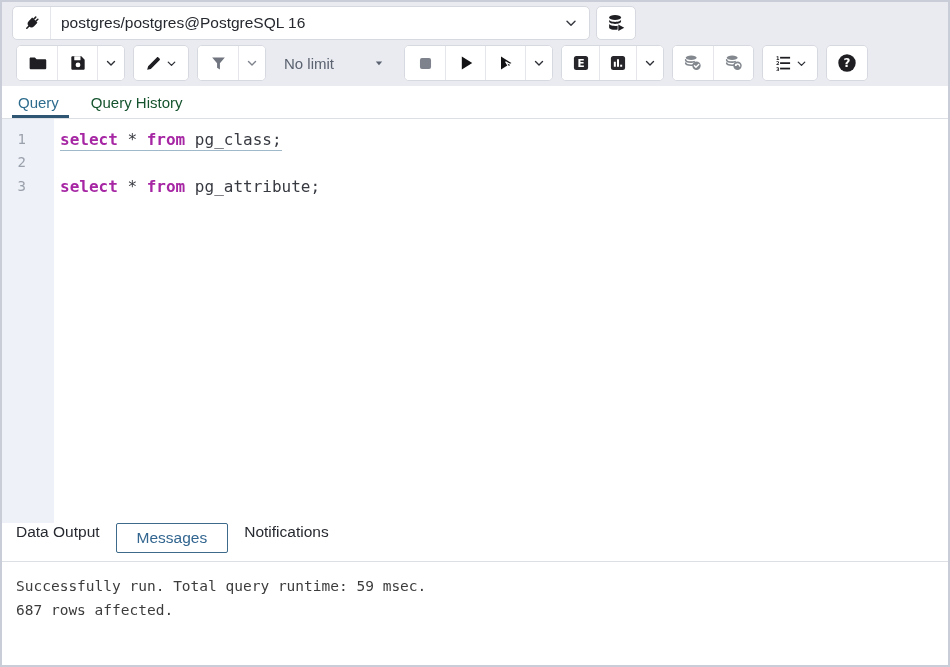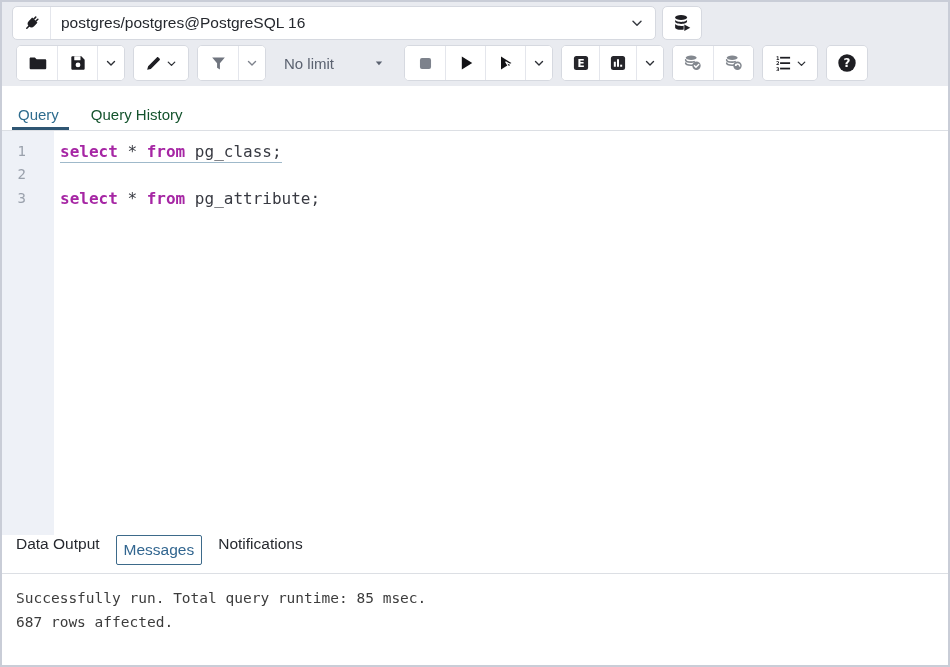--- a/index.html
+++ b/index.html
@@ -10,21 +10,21 @@
     border:2px solid #c9cdd7;
     display:flex; flex-direction:column;
     background:#fff; overflow:hidden;
   }
   
   .topbar {
     height:42px; flex:0 0 42px; background:#e9ebf0;
     display:flex; align-items:center; padding:0 10px; gap:6px;
   }
   .conn-combo {
-    height:34px; width:644px; background:#fff;
+    height:34px; width:578px; background:#fff;
     border:1px solid #d6d9e0; border-radius:5px;
     display:flex; align-items:stretch; overflow:hidden;
   }
   .conn-plug-seg {
     width:38px; display:flex; align-items:center; justify-content:center;
     border-right:1px solid #e4e6ec;
   }
   .conn-select {
     flex:1; display:flex; align-items:center; padding:0 10px;
     font-size:15.5px; color:#25282e; cursor:pointer;
@@ -53,21 +53,21 @@
   .tb-btn.wide { width:54px; gap:2px; }
   .limit-select {
     height:36px; width:122px; display:flex; align-items:center;
     padding:0 10px; color:#5b6270; font-size:15px; cursor:pointer;
   }
   .limit-select .limit-text { flex:1; }
   
   .tabrow {
     height:33px; flex:0 0 33px; background:#fff;
     border-bottom:1px solid #dcdfe4;
-    display:flex; align-items:stretch; padding-left:14px; gap:28px;margin-top:12px;
+    display:flex; align-items:stretch; padding-left:14px; gap:28px;
   }
   .qtab {
     display:flex; align-items:center; font-size:15px; color:#14532d;
     cursor:pointer; position:relative; padding:0 2px;
   }
   .qtab.active { color:#2e6c8e; }
   .qtab.active::after {
     content:""; position:absolute; left:-4px; right:-8px; bottom:0;
     height:3px; background:#2f5673;
   }
@@ -91,21 +91,21 @@
   .stmt.underline { border-bottom:1.5px solid #9fb9ca; padding-bottom:1px; }
   
   .bottom-tabs {
     height:39px; flex:0 0 39px; background:#fff;
     border-bottom:1px solid #dcdfe4;
     display:flex; align-items:flex-start; padding-left:14px; gap:16px;
   }
   .btab { font-size:15.5px; color:#26292f; cursor:pointer; }
   .btab.active {
     color:#326690; border:1.5px solid #3d6a8a; border-radius:2px;
-    padding:5px 7px;
+    padding:5px 20px;
   }
   
   .messages {
     flex:1; background:#fff; padding:12px 0 0 14px;
     font-family:"DejaVu Sans Mono", monospace; font-size:14.5px; color:#3c3c3c;
   }
   .messages .msg-line { line-height:24px; }
   svg { display:block; }
 </style>
 </head>
@@ -364,17 +364,17 @@
     </div>
     <div class="btab active">
       <span>Messages</span>
     </div>
     <div class="btab">
       <span>Notifications</span>
     </div>
   </div>
 
   <div class="messages">
-    <div class="msg-line">Successfully run. Total query runtime: 85 msec.</div>
+    <div class="msg-line">Successfully run. Total query runtime: 59 msec.</div>
     <div class="msg-line">687 rows affected.</div>
   </div>
 
 </div>
 
 </body></html>

